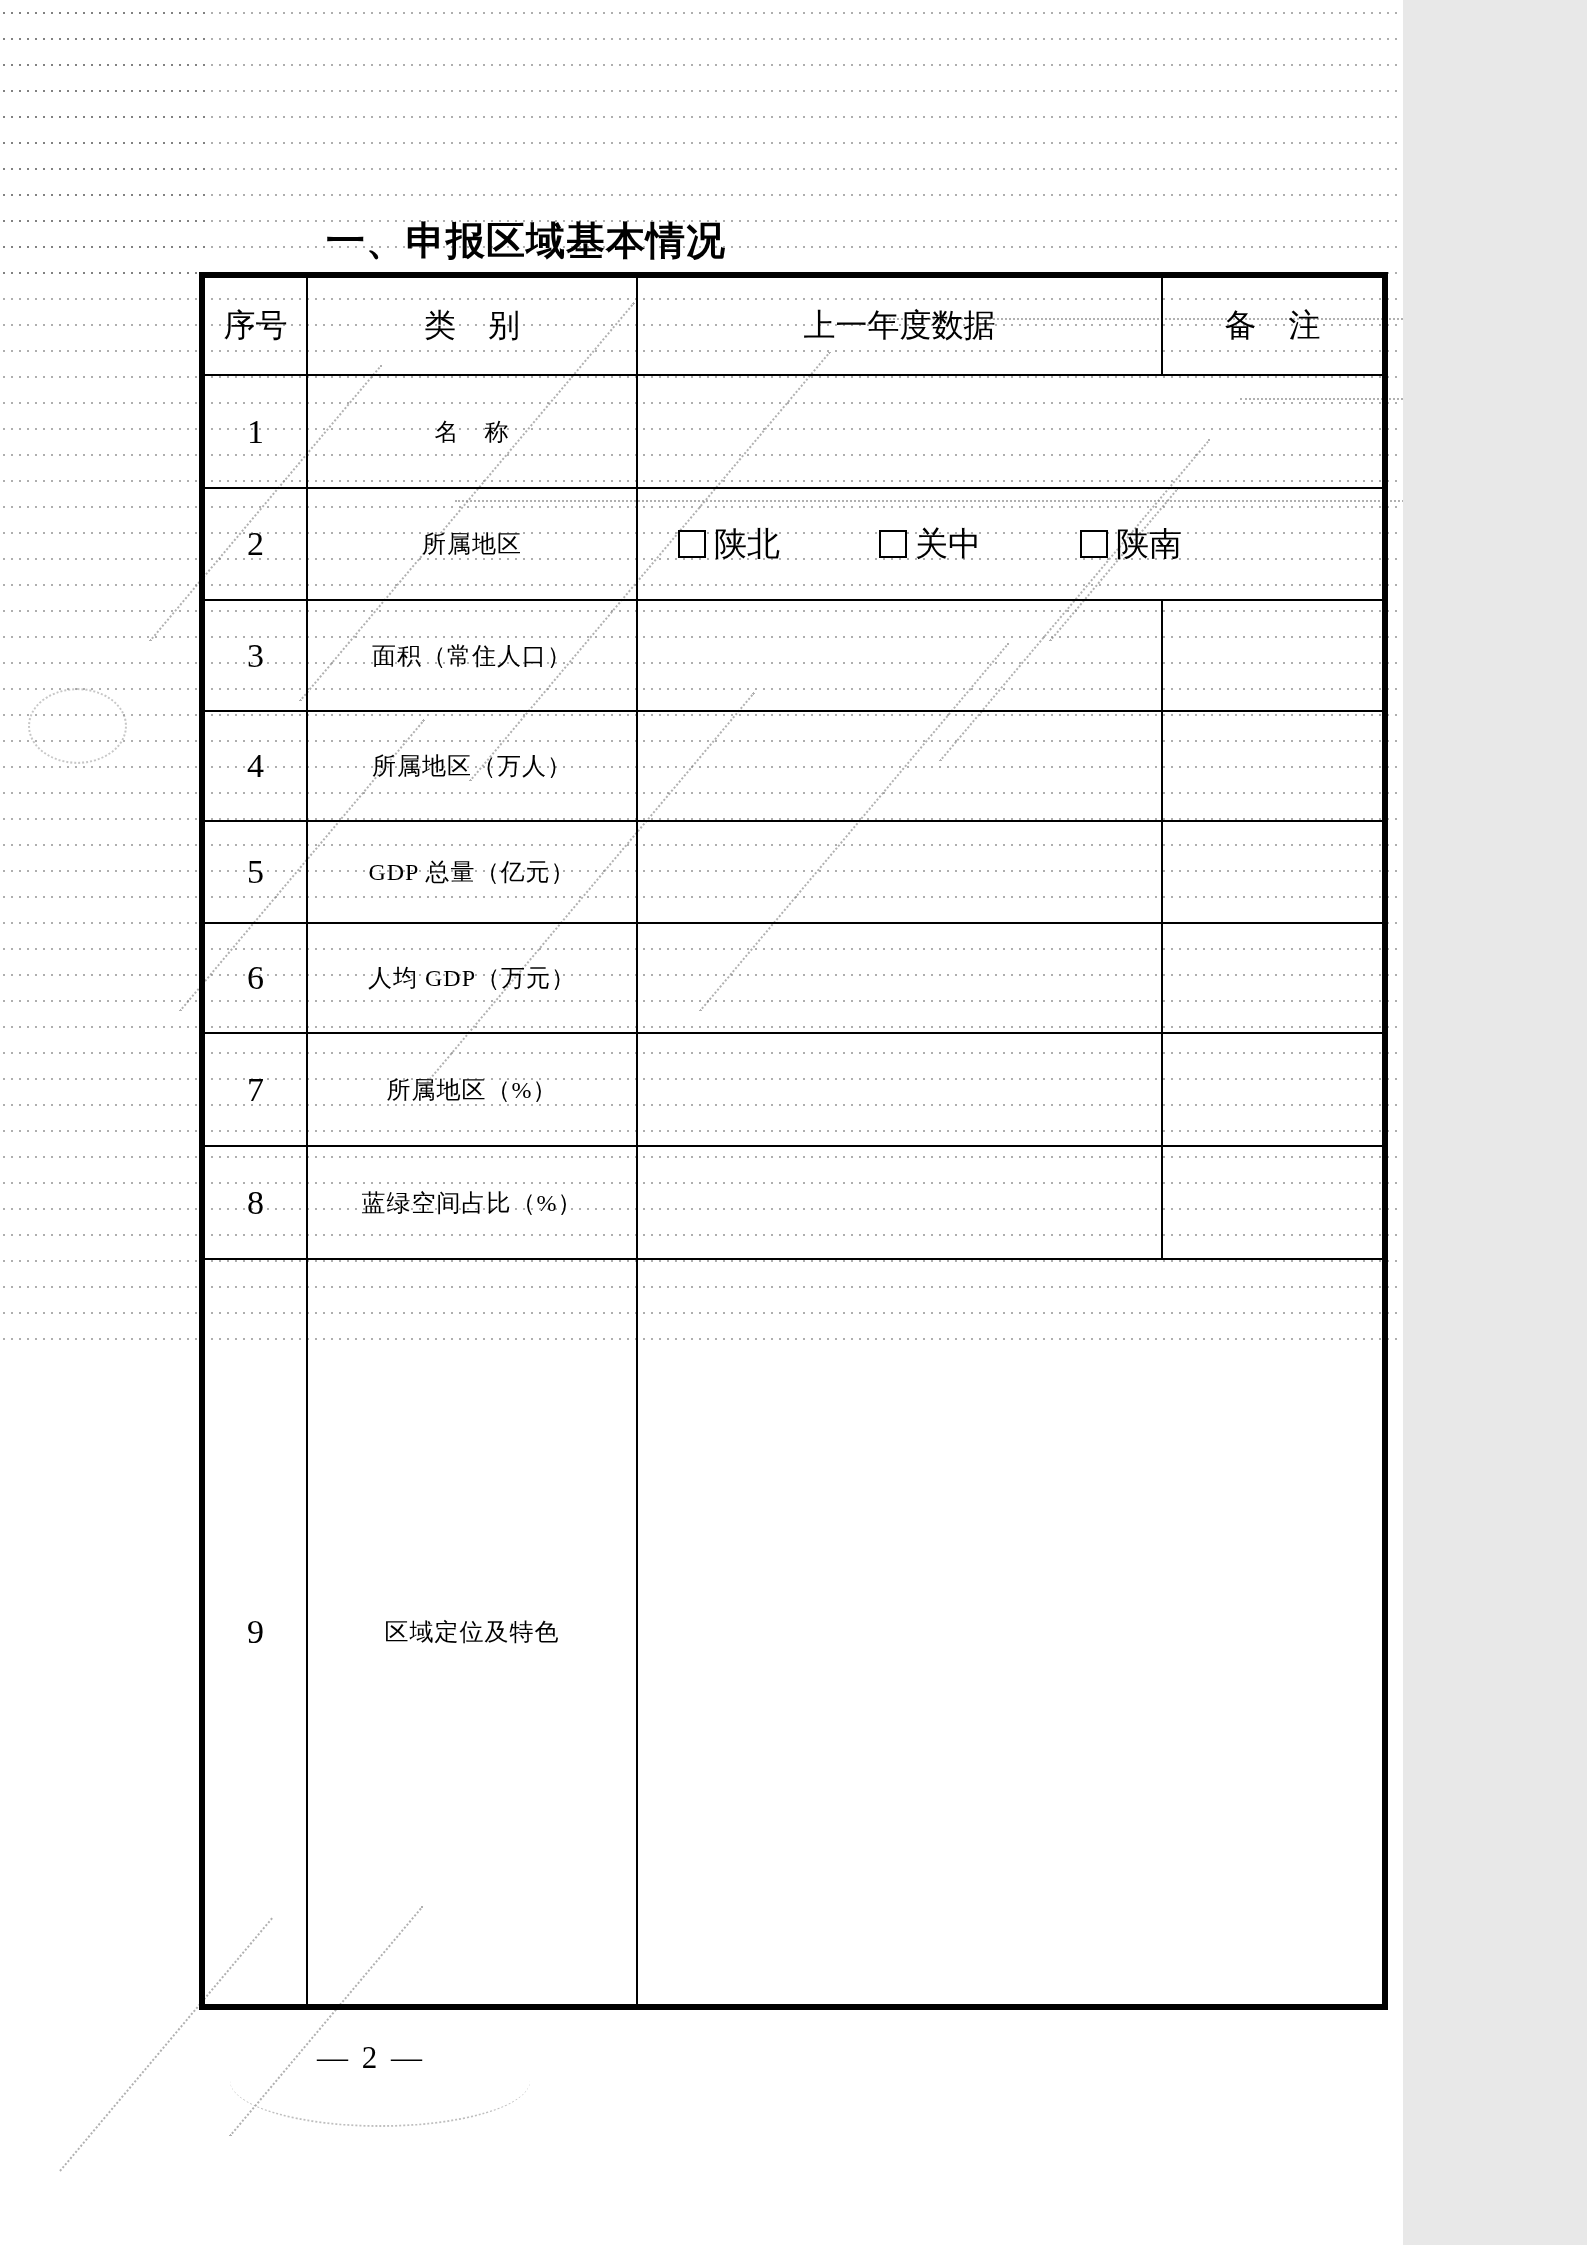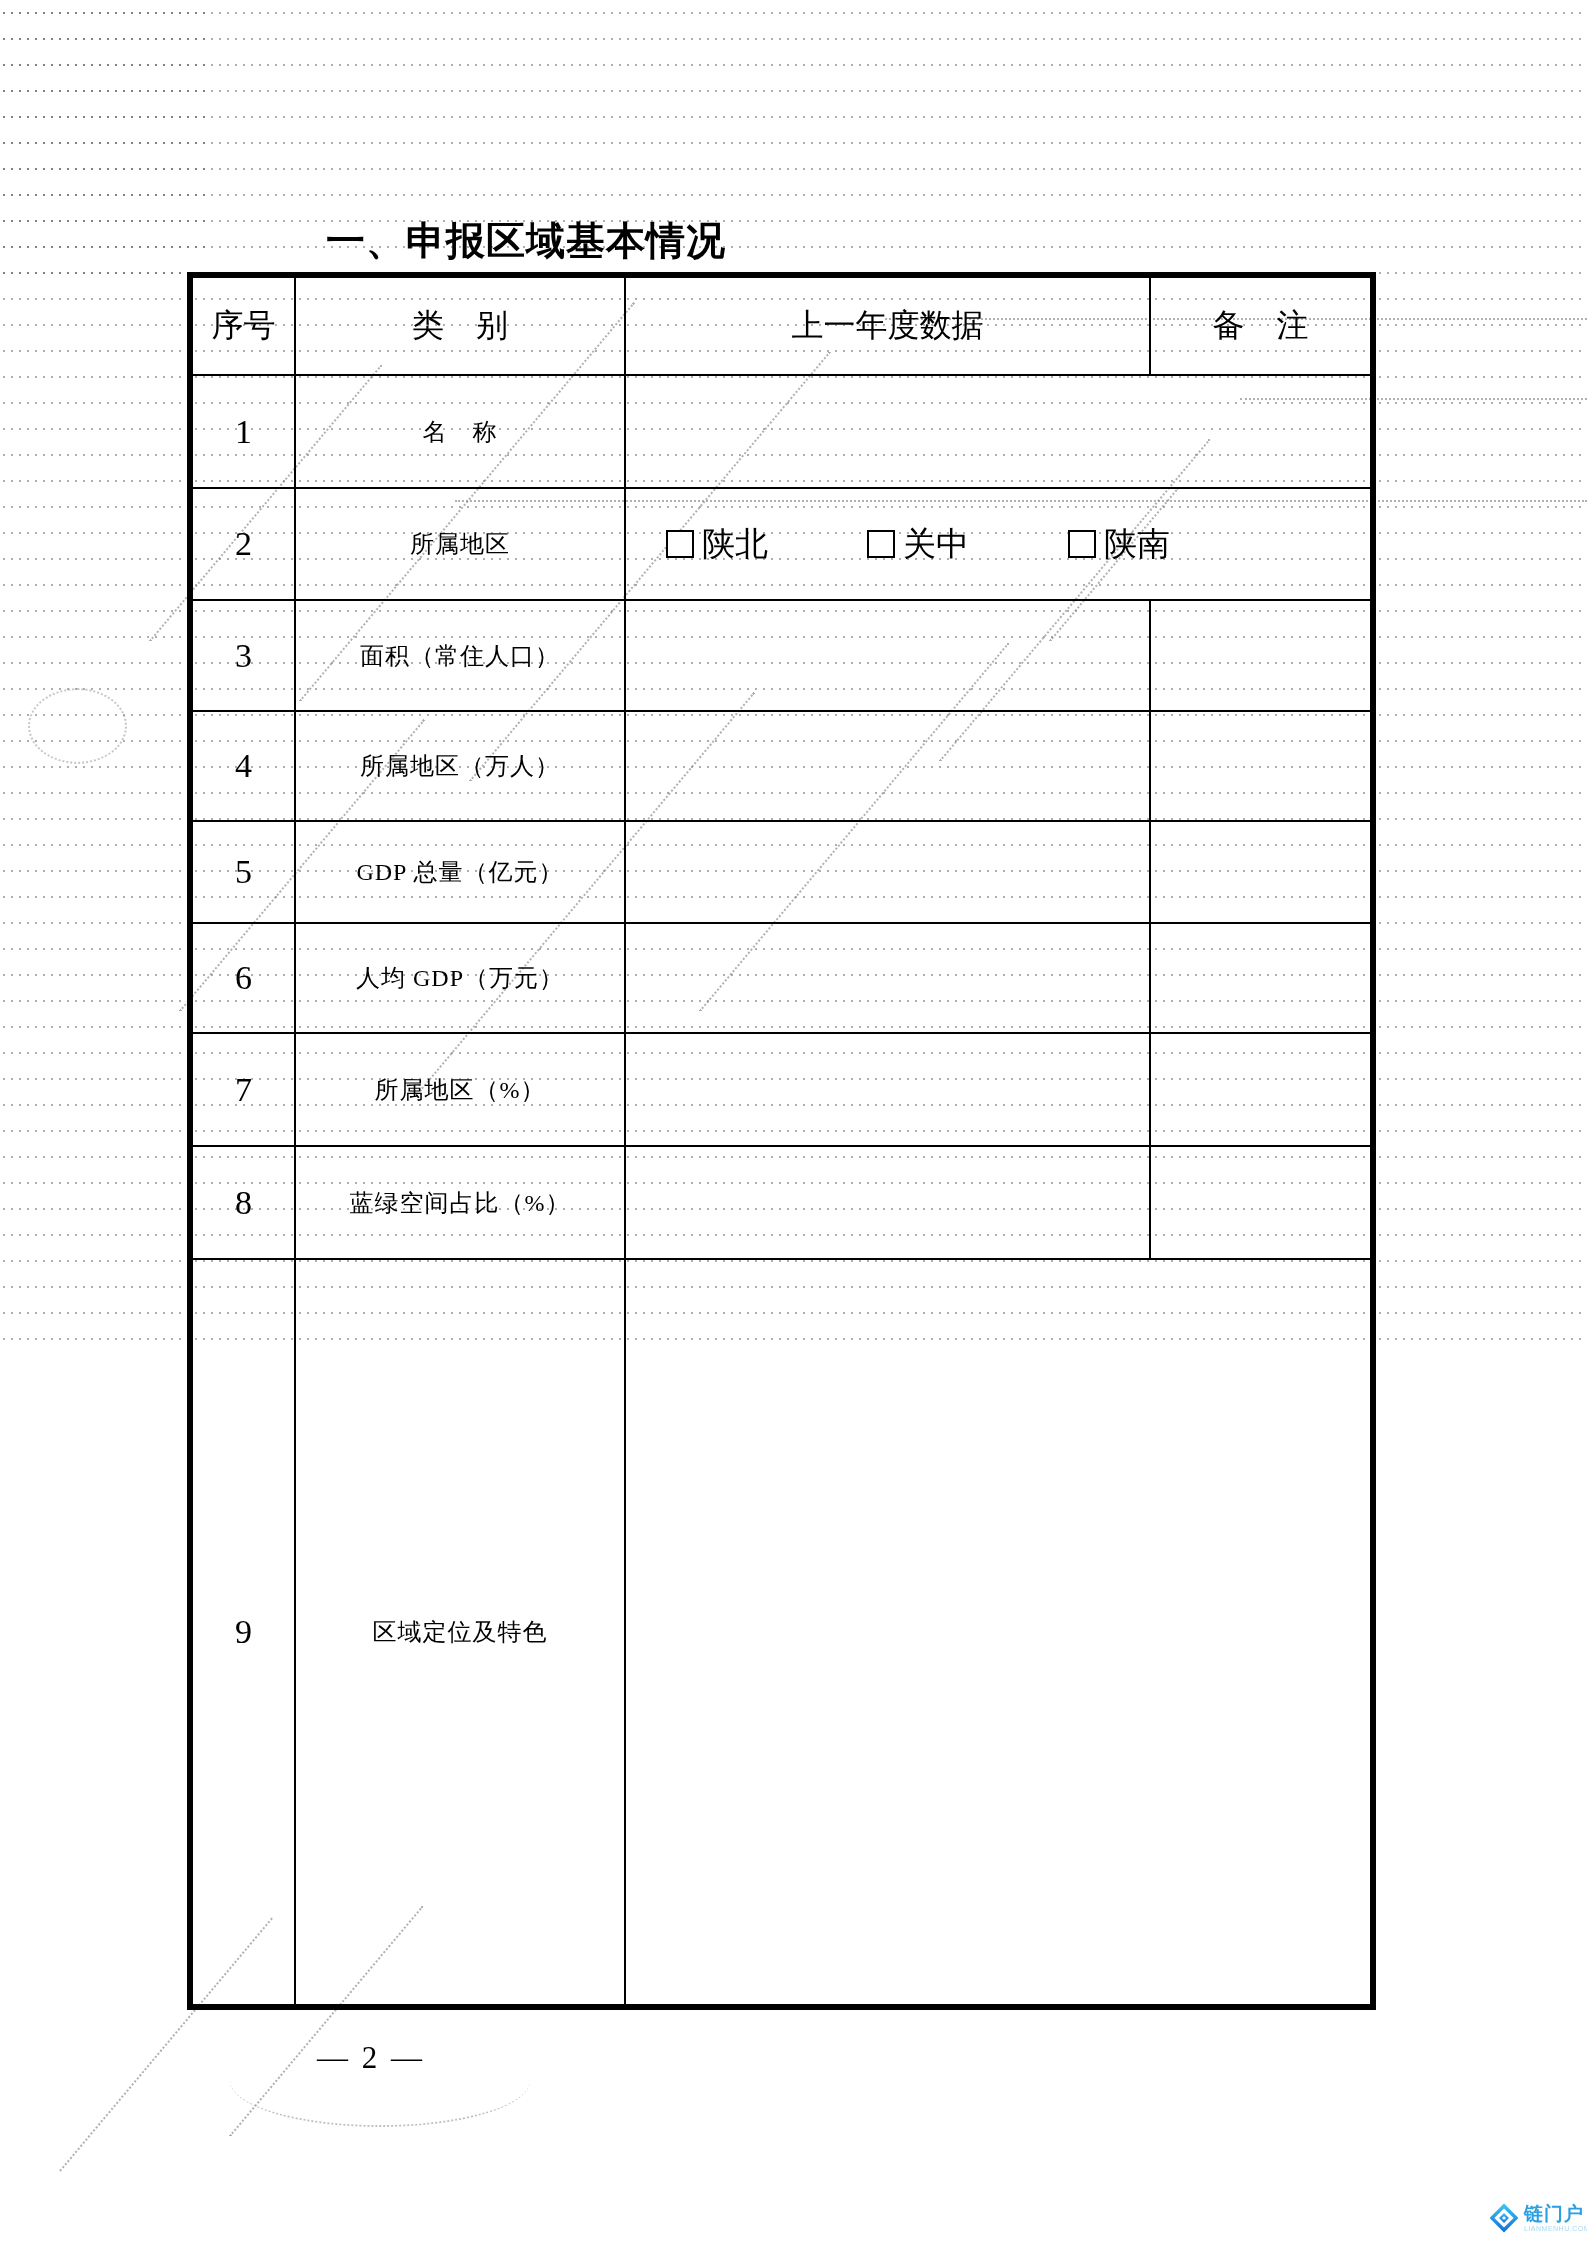--- a/index.html
+++ b/index.html
@@ -1,18 +1,18 @@
 <!DOCTYPE html>
 <html><head>
 <meta charset="utf-8">
 <style>
   html,body{margin:0;padding:0;background:#e8e8e8;}
   .page{
     position:relative;
-    width:1587px;height:2245px;
+    width:1403px;height:2245px;
     background:#ffffff;
     overflow:hidden;
     font-family:"Liberation Serif","DejaVu Serif",serif;
     color:#000;
   }
   
   .dots{
     position:absolute;
     background-image:radial-gradient(circle,#4a4a4a 1px,transparent 1.4px);
     background-size:8px 26px;
@@ -52,21 +52,21 @@
   .doc-title{
     position:absolute;left:326px;top:214px;
     font-family:"Liberation Sans","DejaVu Sans",sans-serif;
     font-weight:bold;
     font-size:39px;
     letter-spacing:1px;
     z-index:3;
   }
   
   table.form{
-    position:absolute;left:187px;top:272px;
+    position:absolute;left:199px;top:272px;
     width:1183px;
     border-collapse:collapse;
     table-layout:fixed;
     z-index:2;
     background:transparent;
   }
   table.form td,table.form th{
     border:2px solid #000;
     padding:0;
     text-align:center;

